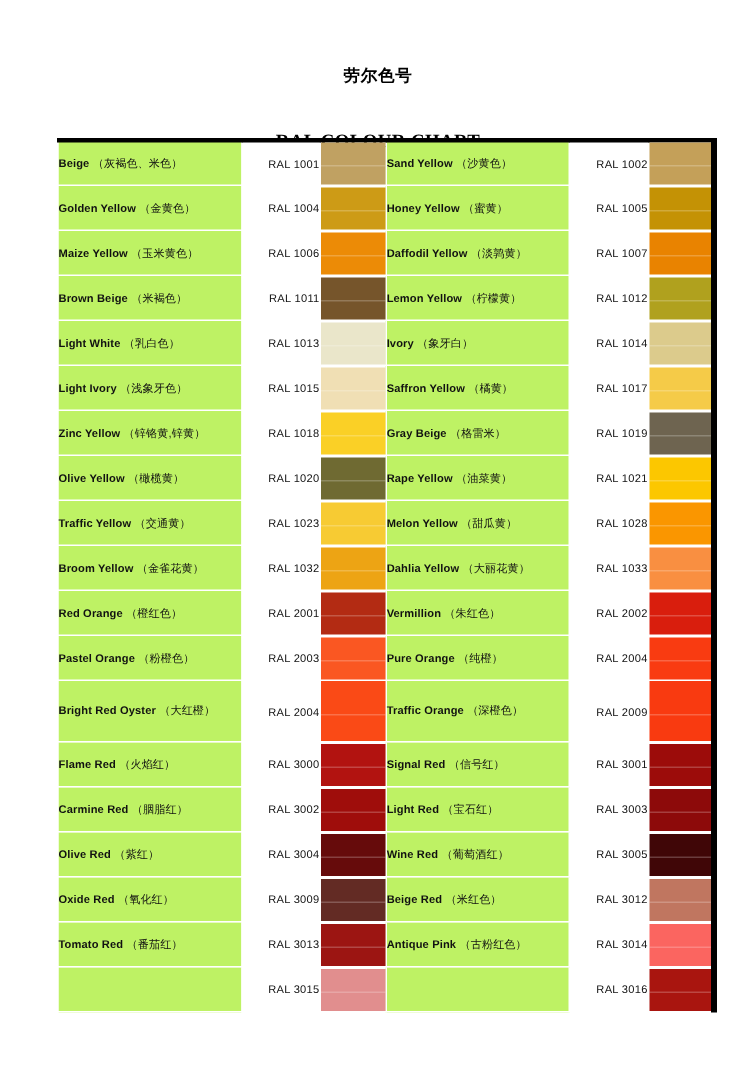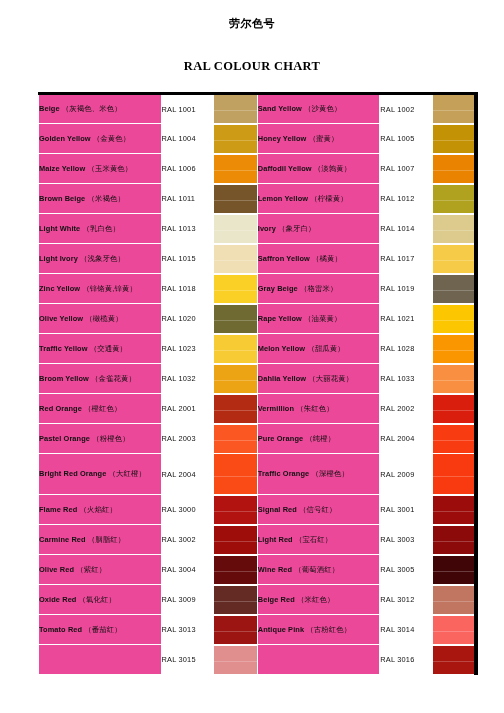--- a/index.html
+++ b/index.html
@@ -14,21 +14,21 @@
     width: 504px; height: 713px;
     background: #ffffff;
     overflow: hidden;
   }
   .title-cn {
     text-align: center;
     font-size: 11px;
     font-weight: bold;
     color: #000;
     margin: 0;
-    padding-top: 16px;
+    padding-top: 44px;
     letter-spacing: 0.5px;
     line-height: 14px;
   }
   .title-en {
     text-align: center;
     font-size: 12.5px;
     font-weight: bold;
     color: #000;
     margin: 16px;
     padding-top: 13px;
@@ -50,38 +50,39 @@
     border-right: 4px solid #000000;
   }
   table.ral tr { height: 30px; }
   table.ral td {
     padding: 0;
     vertical-align: middle;
     border: 1px solid #ffffff;
   }
   td.nm {
     width: 112px;
-    background: #ec4899;
+    background: #bef264;
     color: #111111;
     font-size: 7.4px;
     line-height: 10px;
     padding: 3px 2px 3px 7px;
     letter-spacing: 0.1px;
     border: 1px solid #ffffff;
   }
   td.nm .en { font-weight: bold; }
   td.nm .cn { font-weight: normal; }
   td.code {
     width: 48px;
     background: #ffffff;
     color: #111111;
     font-size: 7.4px;
     padding-left: 6px;
     letter-spacing: 0.2px;
     border: none;
+    text-align: right;
   }
   td.sw {
     width: 40px;
     padding: 0;
     border: 1px solid #ffffff;
     position: relative;
   }
   td.sw .swatch {
     display: block;
     width: 100%;
@@ -248,21 +249,21 @@
             <td class="sw">
               <span class="swatch" style="background: rgb(250, 87, 34);"></span>
             </td>
             <td class="nm"><span class="en">Pure Orange</span> <span class="cn">（纯橙）</span></td>
             <td class="code">RAL 2004</td>
             <td class="sw">
               <span class="swatch" style="background: rgb(249, 59, 17);"></span>
             </td>
           </tr>
           <tr class="tall">
-            <td class="nm"><span class="en">Bright Red Orange</span> <span class="cn">（大红橙）</span></td>
+            <td class="nm"><span class="en">Bright Red Oyster</span> <span class="cn">（大红橙）</span></td>
             <td class="code">RAL 2004</td>
             <td class="sw">
               <span class="swatch" style="background: rgb(250, 74, 22);"></span>
             </td>
             <td class="nm"><span class="en">Traffic Orange</span> <span class="cn">（深橙色）</span></td>
             <td class="code">RAL 2009</td>
             <td class="sw">
               <span class="swatch" style="background: rgb(249, 58, 16);"></span>
             </td>
           </tr>

